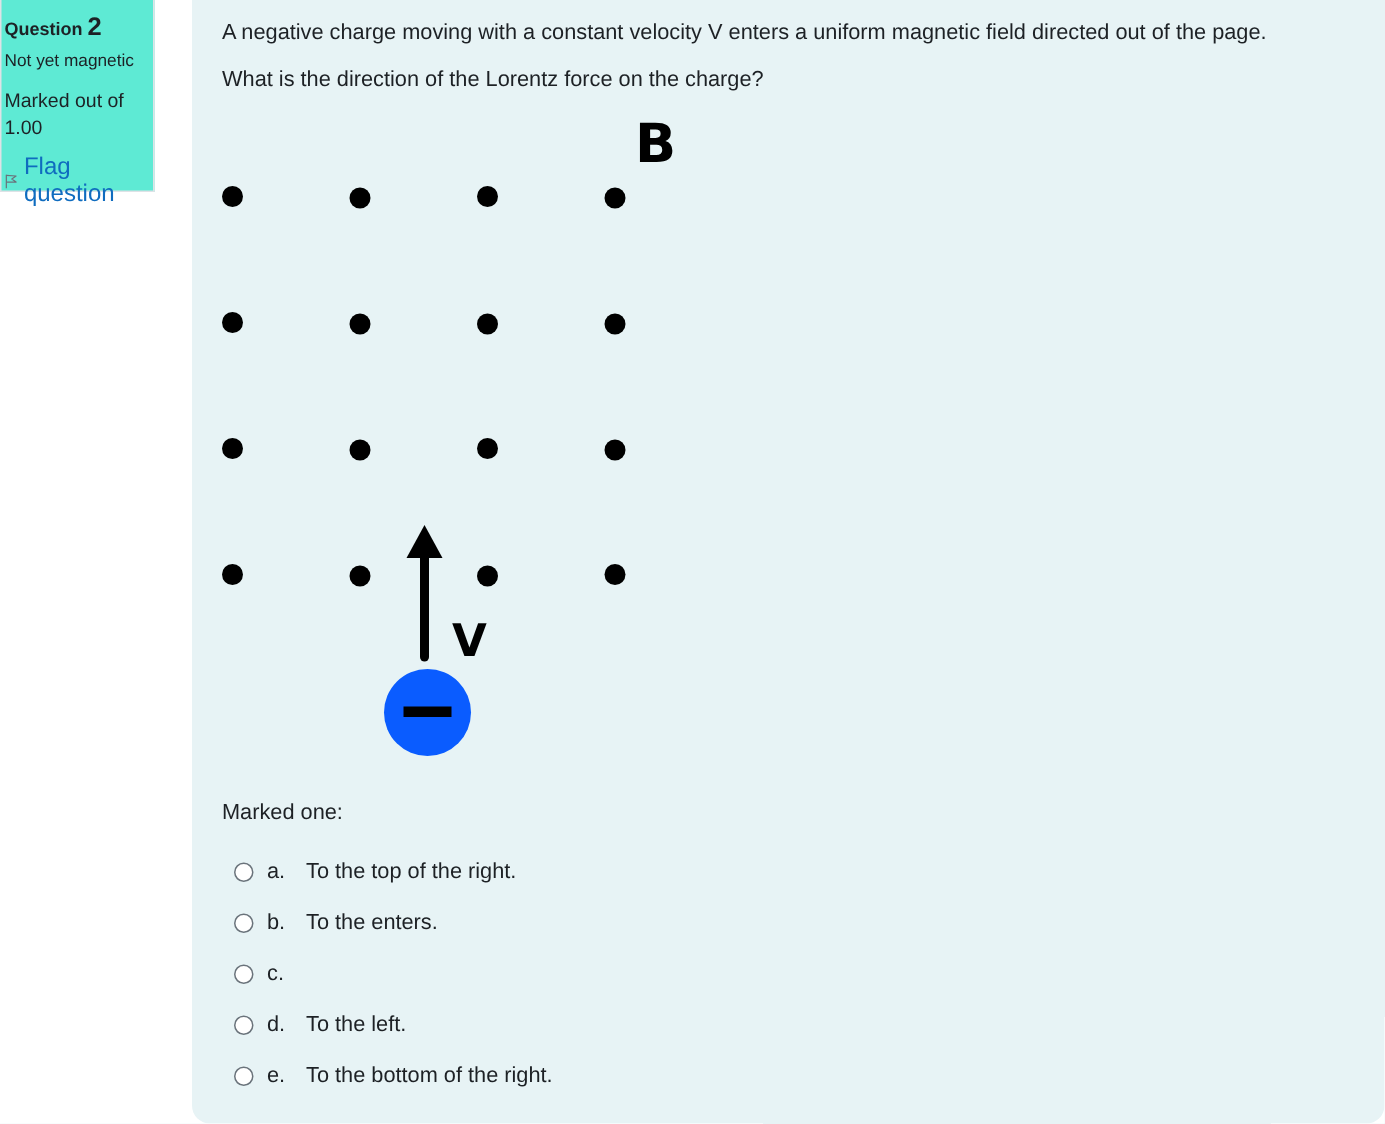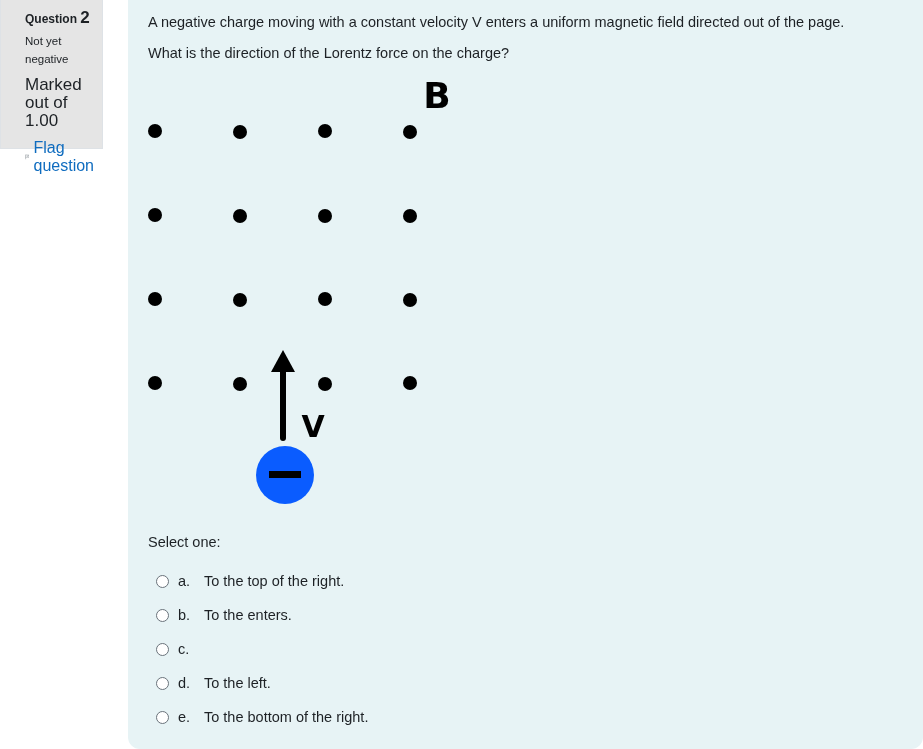--- a/index.html
+++ b/index.html
@@ -11,45 +11,45 @@
       font-family: "Liberation Sans", "DejaVu Sans", sans-serif;
       color: #1d2125;
       overflow: hidden;
       position: relative;
     }
     .info {
       position: absolute;
       left: 0;
       top: 0;
       width: 103px;
-      height: 149px;
+      height: 128px;
       box-sizing: border-box;
-      background: #e5e5e5;
+      background: #5eead4;
       border: 1px solid #dee2e6;
       border-top: none;
-      padding: 6px 8px 0 24px;
+      padding: 6px 8px 0 2px;
     }
     .qno-wrap {
       font-size: 12px;
       font-weight: bold;
       line-height: 22px;
       margin-top: 1px;
     }
     .qno-wrap .qno {
       font-size: 17px;
       font-weight: bold;
     }
     .info .state {
       font-size: 11.5px;
       line-height: 18px;
       margin-top: 2px;
       color: #1d2125;
     }
     .info .grade {
-      font-size: 17px;
+      font-size: 13px;
       line-height: 18px;
       margin-top: 8px;
       color: #1d2125;
     }
     .info .flag {
       display: flex;
       align-items: center;
       margin-top: 9px;
       font-size: 16px;
       color: #0f6cbf;
@@ -120,21 +120,21 @@
     }
   </style>
 </head>
 <body>
 
 <div class="info">
   <div class="qno-wrap">
     <span>Question</span>
     <span class="qno">2</span>
   </div>
-  <div class="state">Not yet negative</div>
+  <div class="state">Not yet magnetic</div>
   <div class="grade">Marked out of 1.00</div>
   <div class="flag">
     <svg width="11" height="12" viewBox="0 0 11 12">
       <path d="M1.5 0.5 L1.5 11.5" stroke="#6a737b" stroke-width="1" fill="none"></path>
       <path d="M1.5 1 L9.5 1.5 L6 4 L9.5 6.5 L1.5 6.5" stroke="#6a737b" stroke-width="1" fill="none" stroke-linejoin="round"></path>
     </svg>
     <span>Flag question</span>
   </div>
 </div>
 
@@ -173,21 +173,21 @@
       <polygon points="283,350 271,372 295,372" fill="#000"></polygon>
     </g>
     <text id="lbl-v" x="313" y="437" text-anchor="middle" font-family="DejaVu Sans, sans-serif" font-weight="bold" font-size="30" fill="#000">V</text>
 
     <g>
       <circle cx="285" cy="475" r="29" fill="#0a5cff"></circle>
       <rect x="269" y="471" width="32" height="7" fill="#000"></rect>
     </g>
   </svg>
 
-  <div class="prompt">Select one:</div>
+  <div class="prompt">Marked one:</div>
 
   <div class="answer">
     <div class="option">
       <span class="radio"></span>
       <span class="letter">a.</span>
       <span>To the top of the right.</span>
     </div>
     <div class="option">
       <span class="radio"></span>
       <span class="letter">b.</span>

